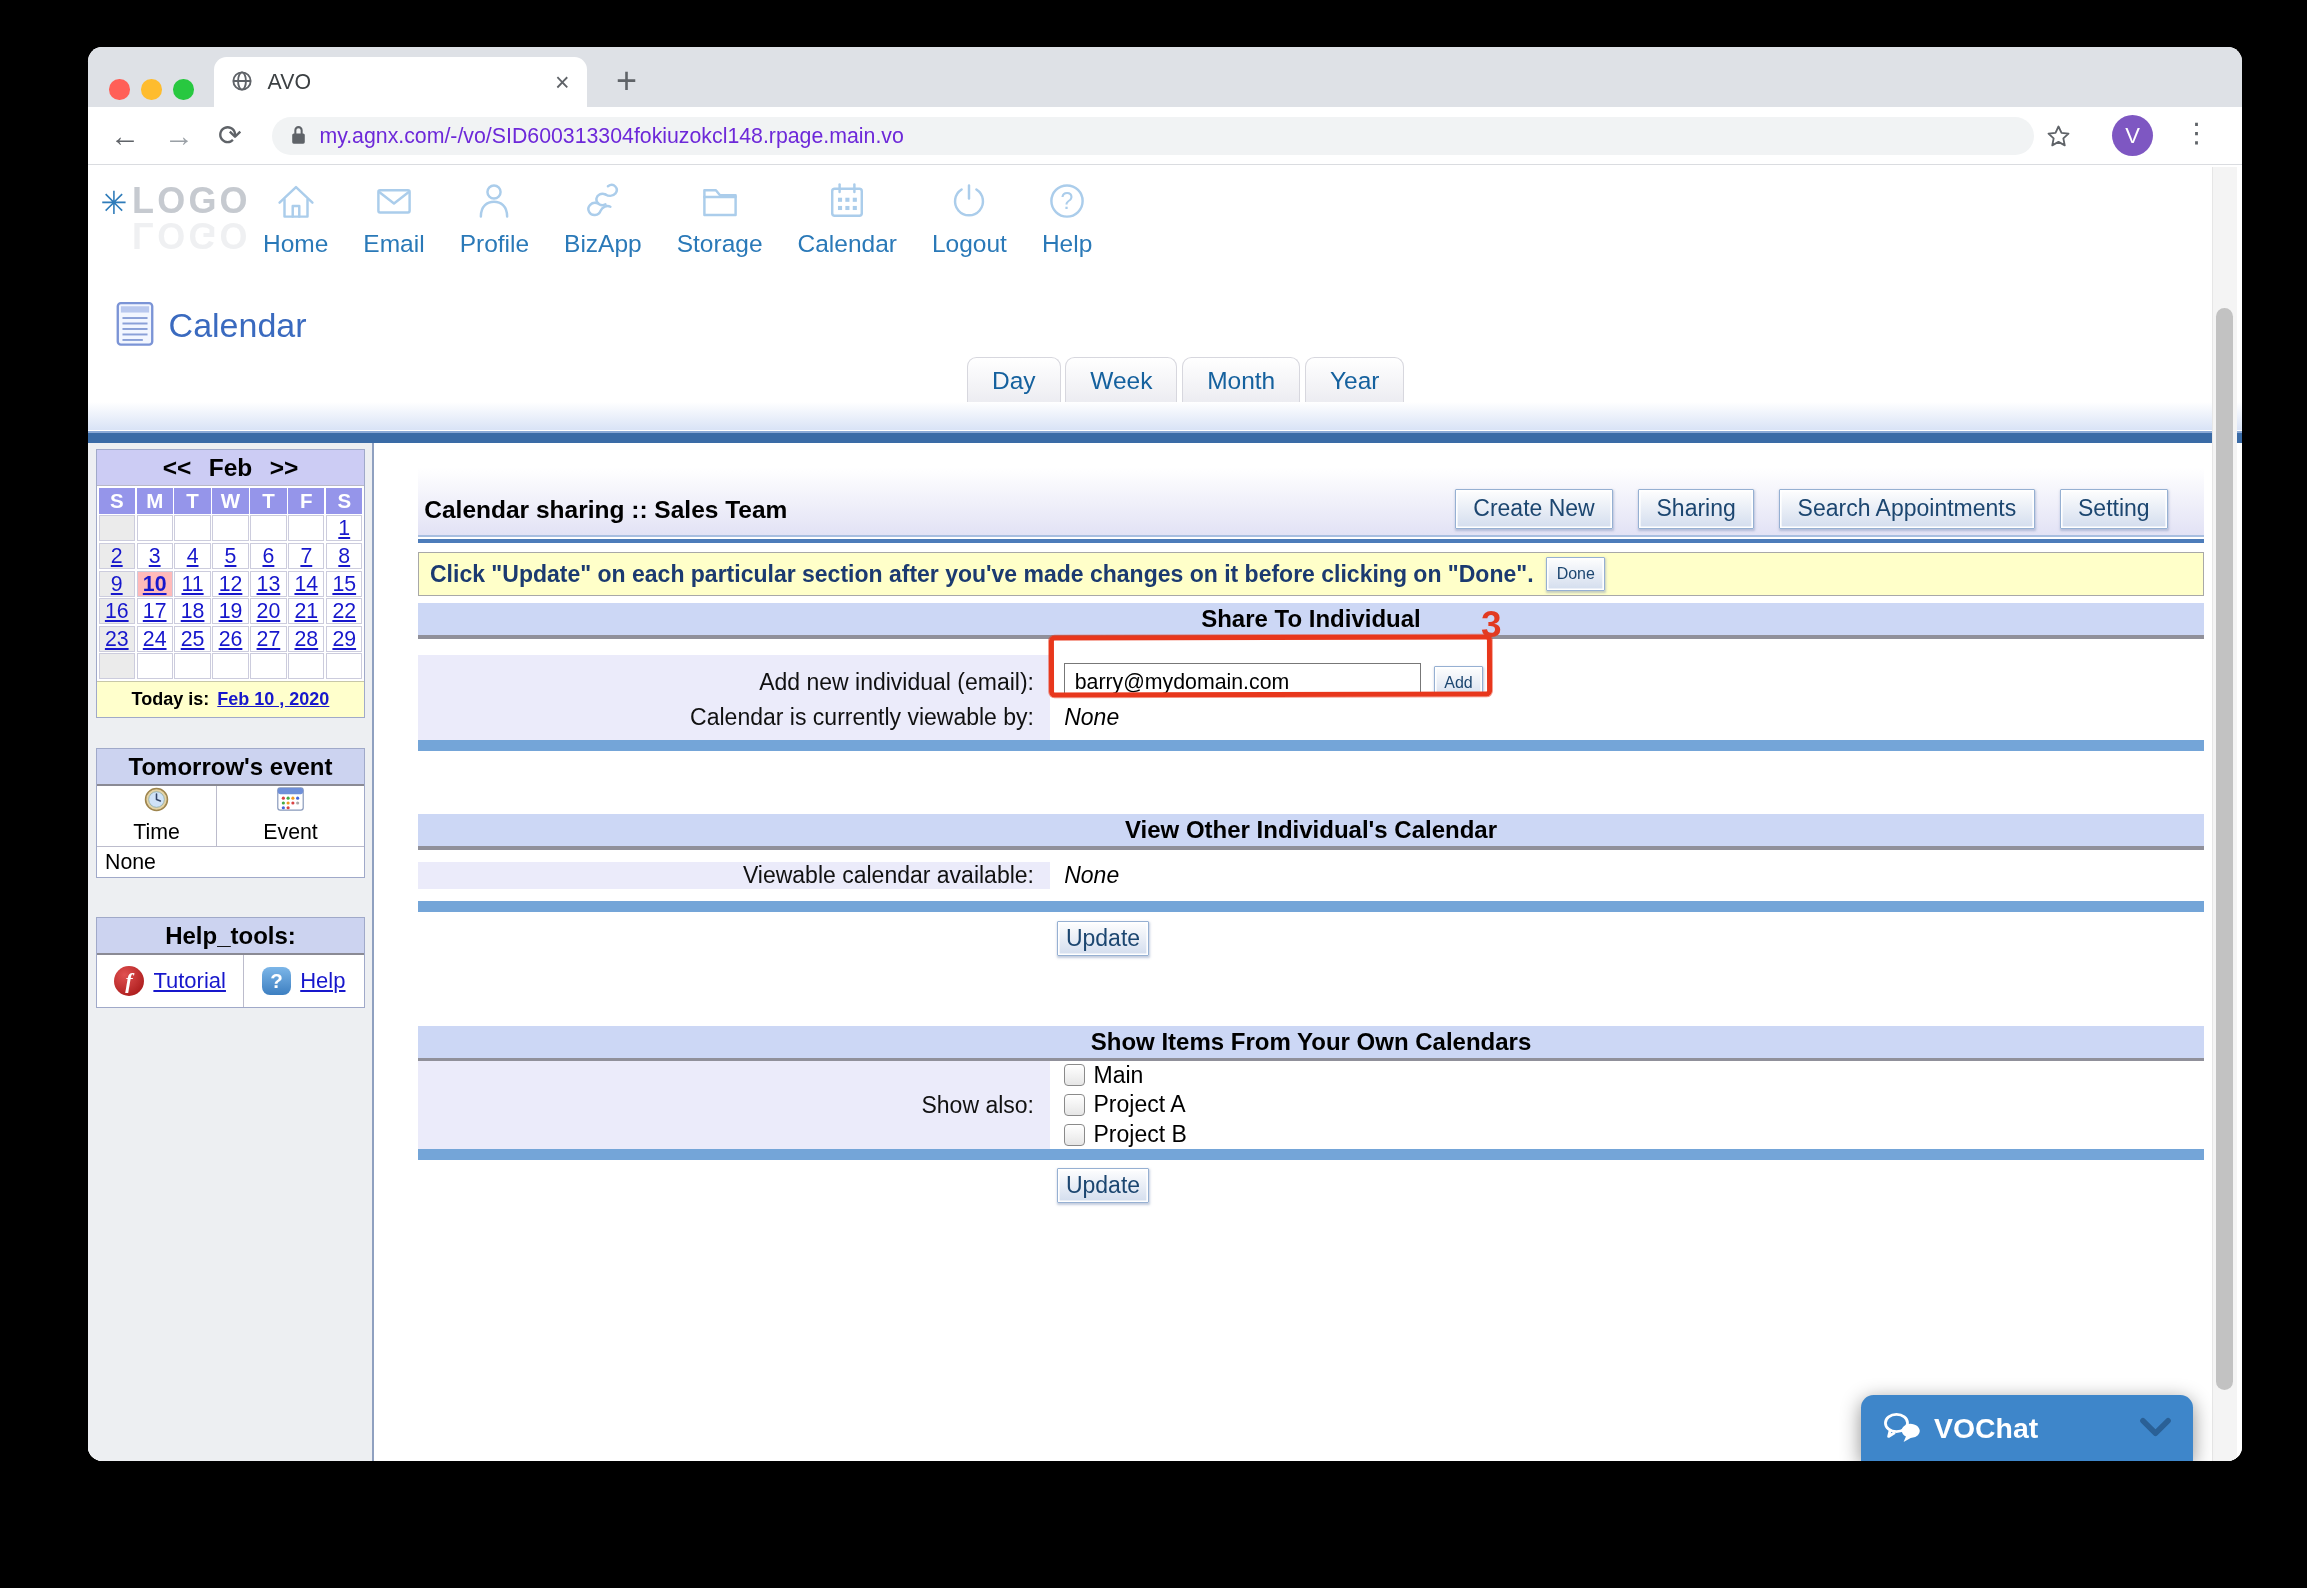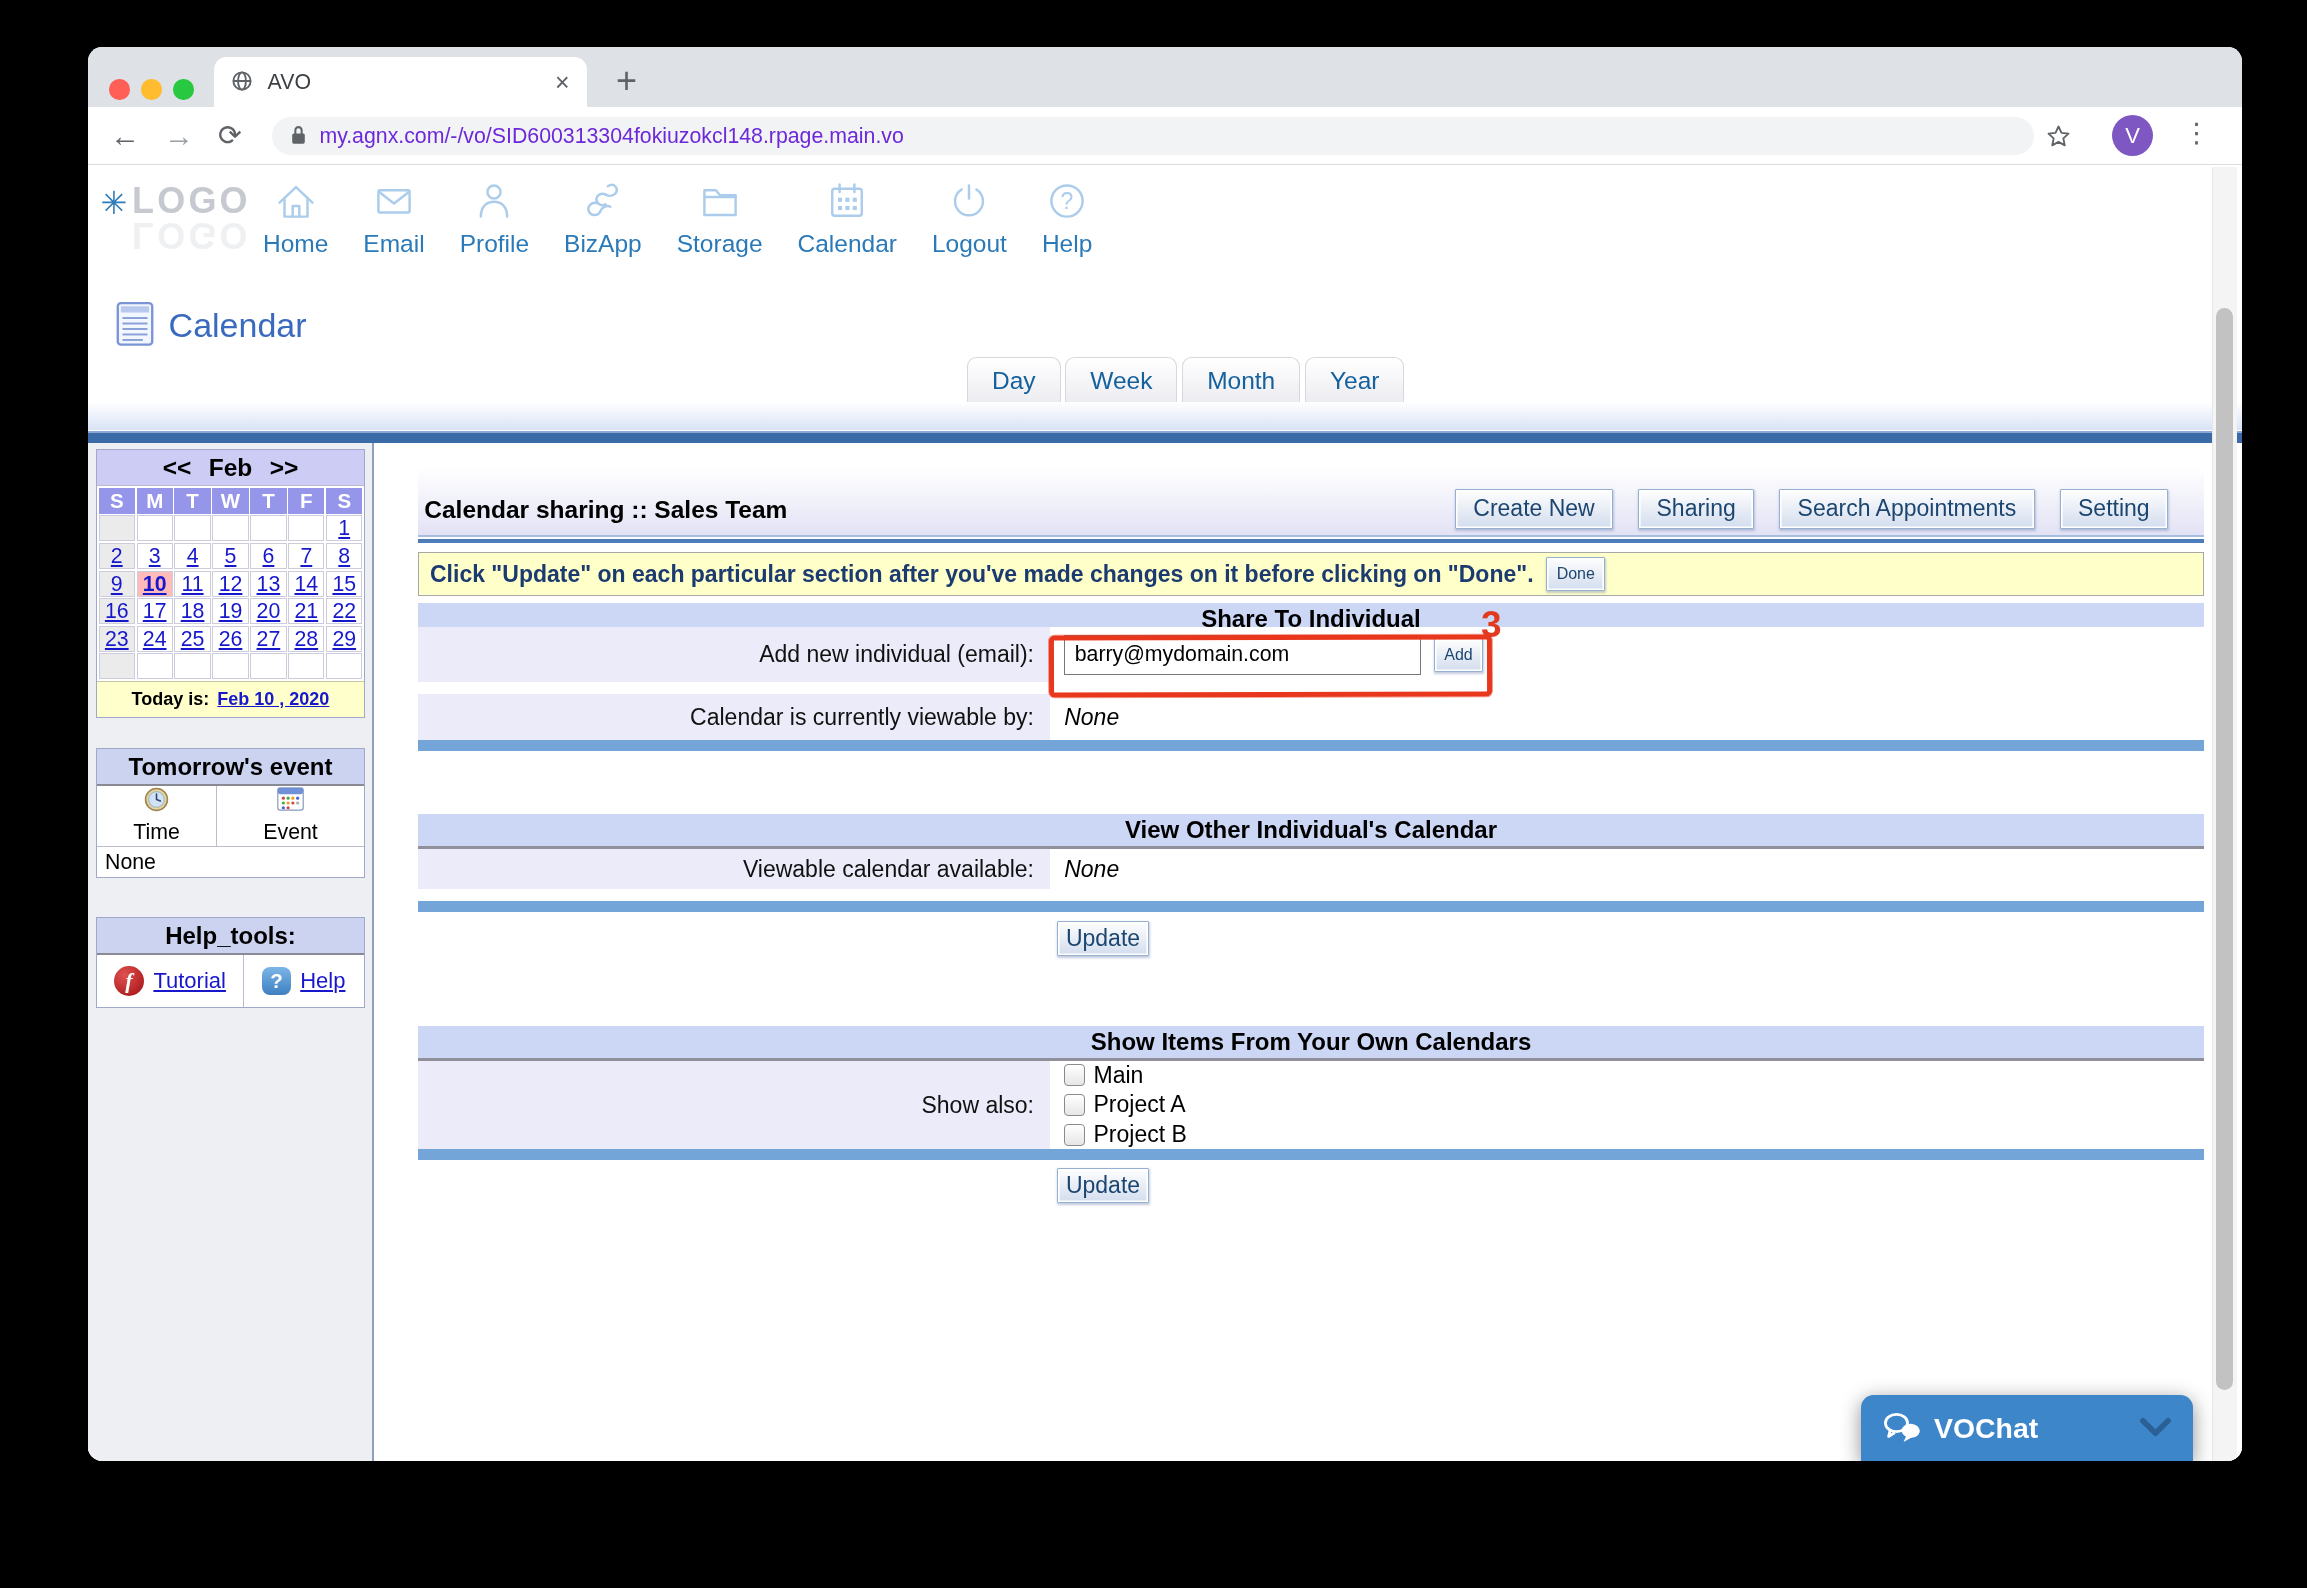--- a/index.html
+++ b/index.html
@@ -117,22 +117,22 @@
 
   .notice{top:109px;height:44px;background:#ffffc9;border:1.6px solid #a8a8a8;box-sizing:border-box;
           display:flex;align-items:center;padding:0 11px;font-size:23px;font-weight:bold;color:#1b3a70;}
   .btn.small{height:32px;padding:0 9.5px;font-size:16px;margin-left:12.6px;font-weight:normal;}
 
   .sec-header{height:32px;background:#ccd7f5;border-bottom:4px solid #90909a;
               display:flex;align-items:center;justify-content:center;
               font-size:24px;font-weight:bold;color:#000;}
   .sec1h{top:160px;} .sec2h{top:371px;} .sec3h{top:583px;}
   .row{display:flex;}
-  .r1{top:184px;height:55px;} .r2{top:251px;height:46px;}
-  .r3{top:406px;height:40px;} .r4{top:618px;height:88px;}
+  .r1{top:212px;height:55px;} .r2{top:251px;height:46px;}
+  .r3{top:406px;height:40px;align-items:flex-end;} .r4{top:618px;height:88px;}
   .lbl{width:632px;background:#ebebfa;display:flex;align-items:center;justify-content:flex-end;
        padding-right:16px;box-sizing:border-box;font-size:23px;color:#111;}
   .val{flex:1;background:#fff;display:flex;align-items:center;padding-left:14.2px;font-size:23px;color:#000;}
   .val.italic{font-style:italic;}
   .email-input{width:357px;height:40px;border:1.6px solid #777;background:#fff;font-size:21.3px;
                padding:0 9.5px;box-sizing:border-box;font-family:"Liberation Sans",sans-serif;color:#000;}
   .bluebar{height:11px;background:#74a5d8;}
   .bb1{top:297px;} .bb2{top:458px;} .bb3{top:706px;}
   .update-btn{position:absolute;left:682px;width:90px;height:33px;justify-content:center;padding:0;}
   .u1{top:478px;} .u2{top:725px;}

